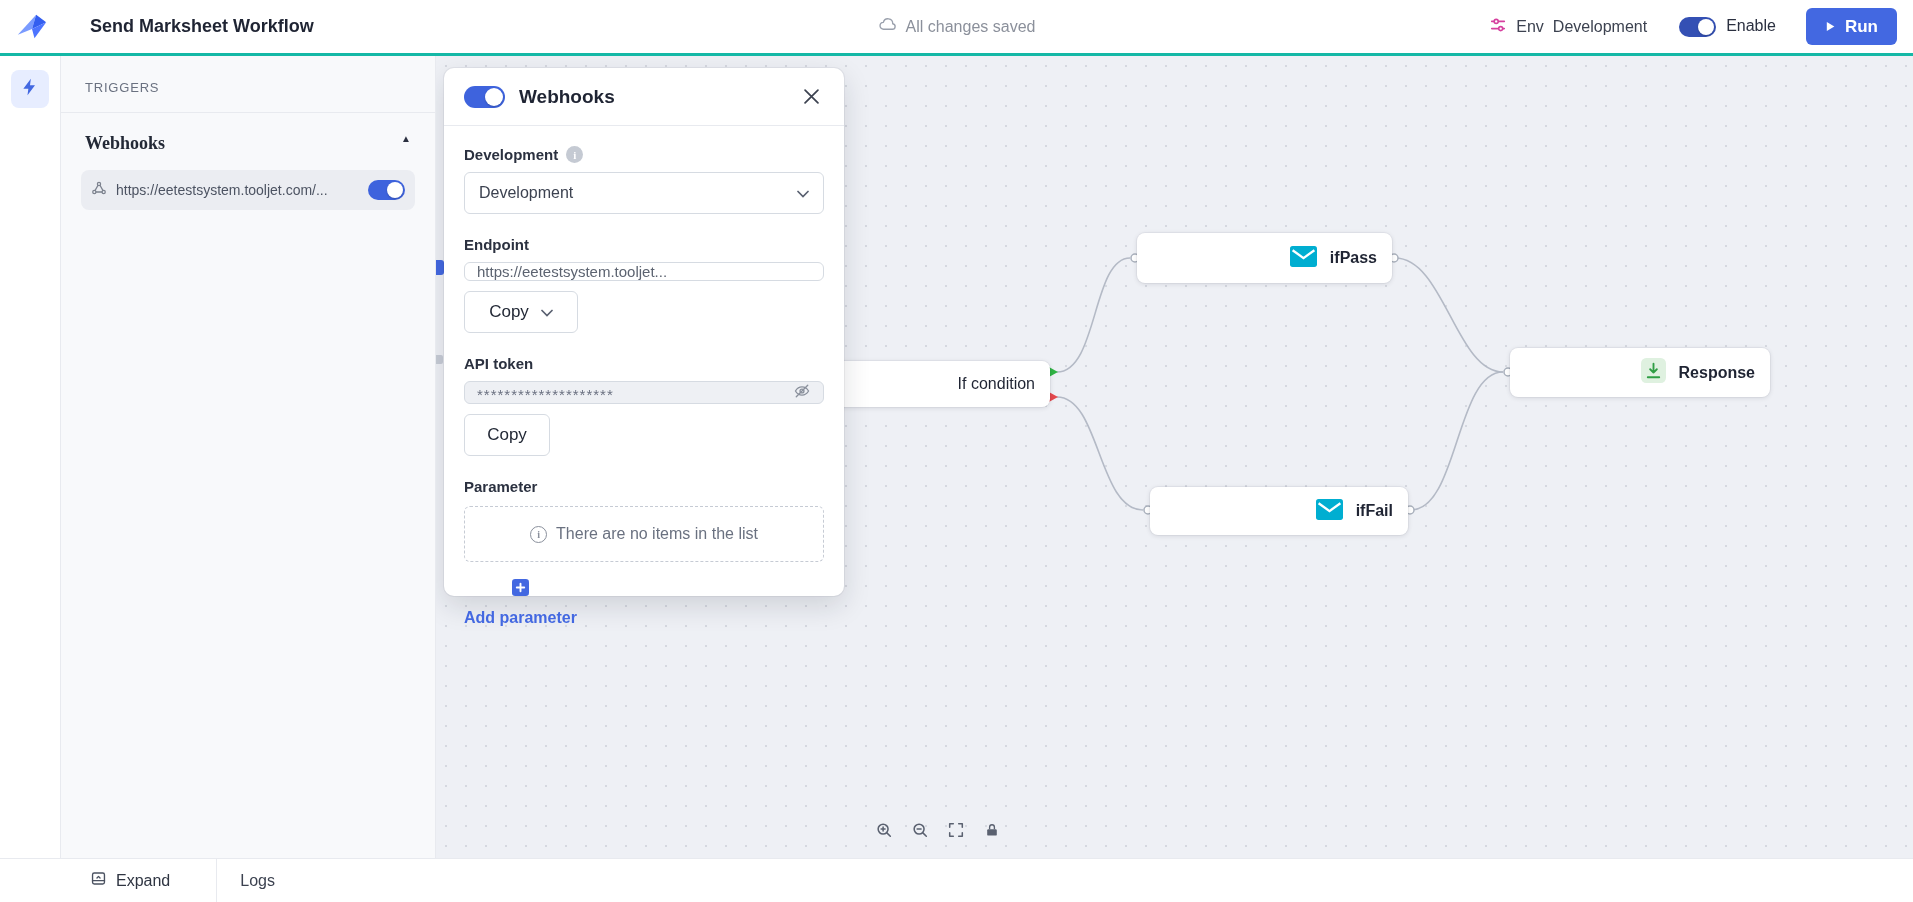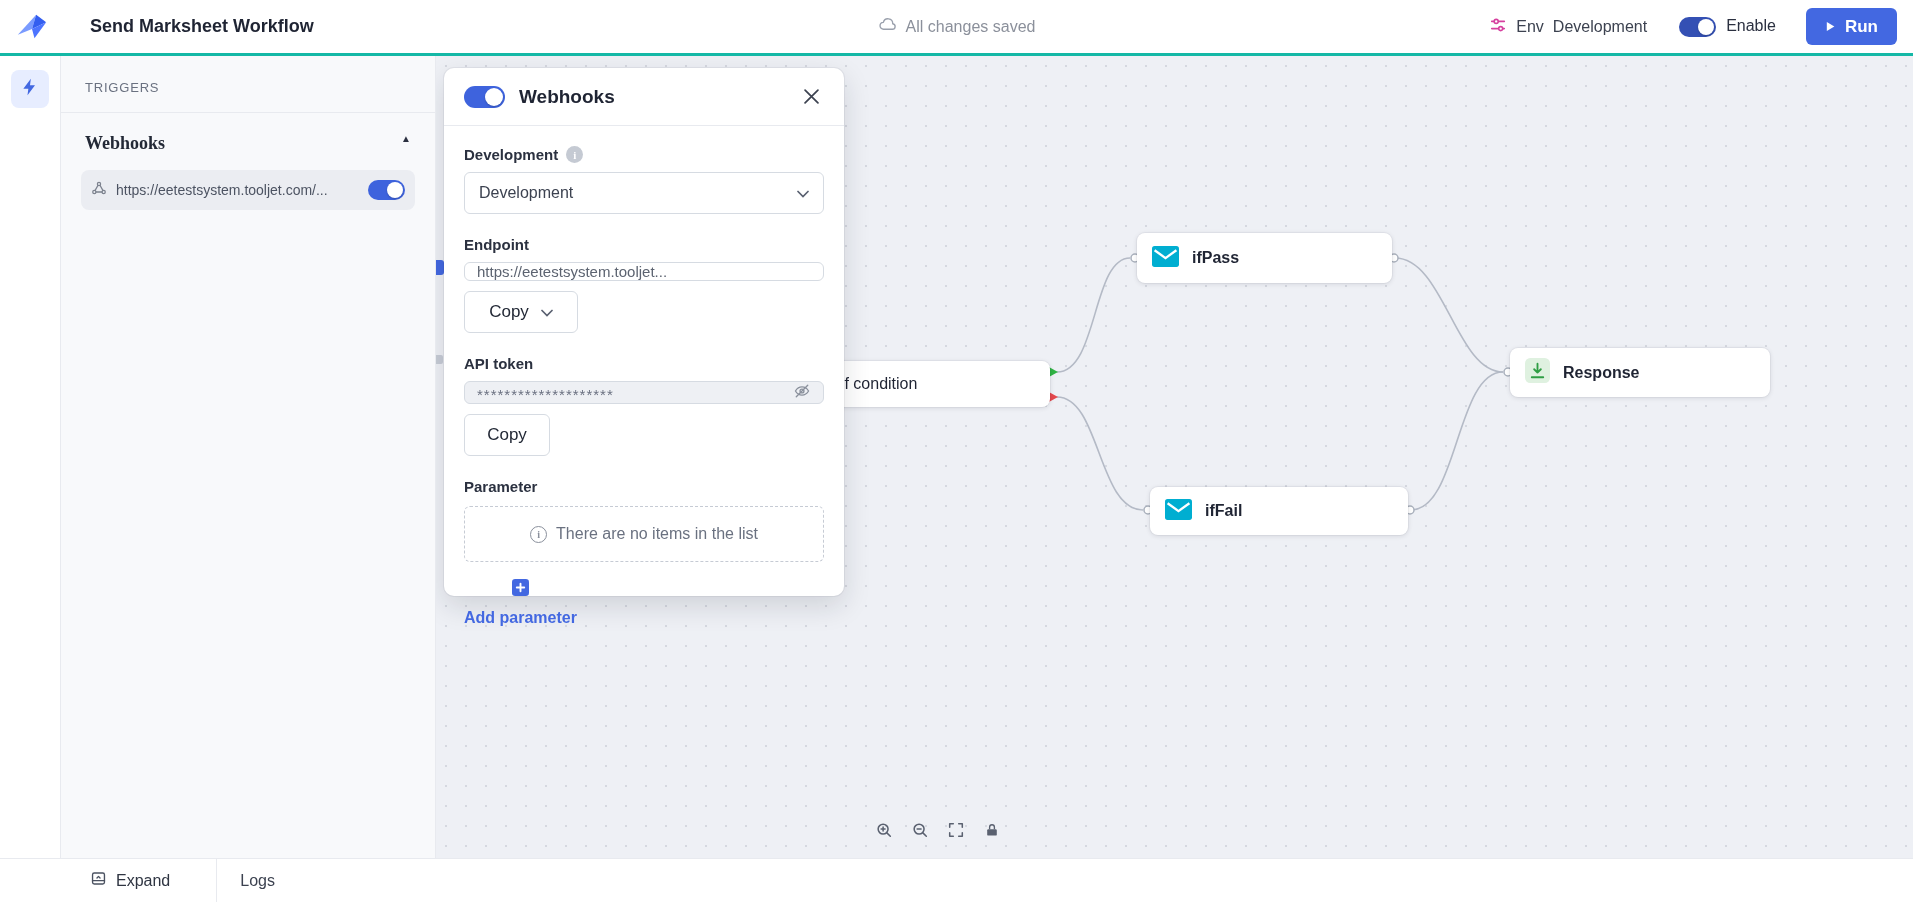--- a/index.html
+++ b/index.html
@@ -38,21 +38,21 @@
   .webhook-item { margin:2px 20px 0; height:40px; background:#ebedf2; border-radius:8px; display:flex; align-items:center; gap:9px; padding:0 10px; cursor:pointer; }
   .webhook-url { flex:1; font-size:14px; color:#4c5362; white-space:nowrap; overflow:hidden; text-overflow:ellipsis; }
 
   
   .canvas { flex:1; position:relative; overflow:hidden;
     background-color:#eef0f5;
     background-image:radial-gradient(#d5d8e0 1.3px, transparent 1.3px);
     background-size:20px 20px; }
   .edges { position:absolute; left:0; top:0; z-index:4; }
   .node { position:absolute; background:#fff; border-radius:8px; z-index:5; display:flex; align-items:center; gap:13px; padding:0 15px;
-    box-shadow:0 1px 5px rgba(23,28,43,.12), 0 0 0 1px rgba(23,28,43,.04); cursor:pointer; }
+    box-shadow:0 1px 5px rgba(23,28,43,.12), 0 0 0 1px rgba(23,28,43,.04); cursor:pointer;justify-content:flex-end; }
   .node-label { font-size:16px; font-weight:600; color:#1f2433; }
   .node-if { left:384px; top:305px; width:230px; height:46px; padding-left:20px; }
   .node-if .node-label { font-weight:500; }
   .node-ifpass { left:701px; top:177px; width:255px; height:50px; }
   .node-iffail { left:714px; top:431px; width:258px; height:48px; }
   .node-response { left:1074px; top:292px; width:260px; height:49px; }
   .sliver-blue { position:absolute; left:0; top:204px; width:8px; height:15px; background:#4368e1; border-radius:0 3px 3px 0; z-index:2; }
   .sliver-gray { position:absolute; left:0; top:299px; width:7px; height:9px; background:#c7ccd6; border-radius:0 2px 2px 0; z-index:2; }
 
   .canvas-controls { position:absolute; left:436px; top:762px; display:flex; align-items:center; gap:12px; z-index:6; }

